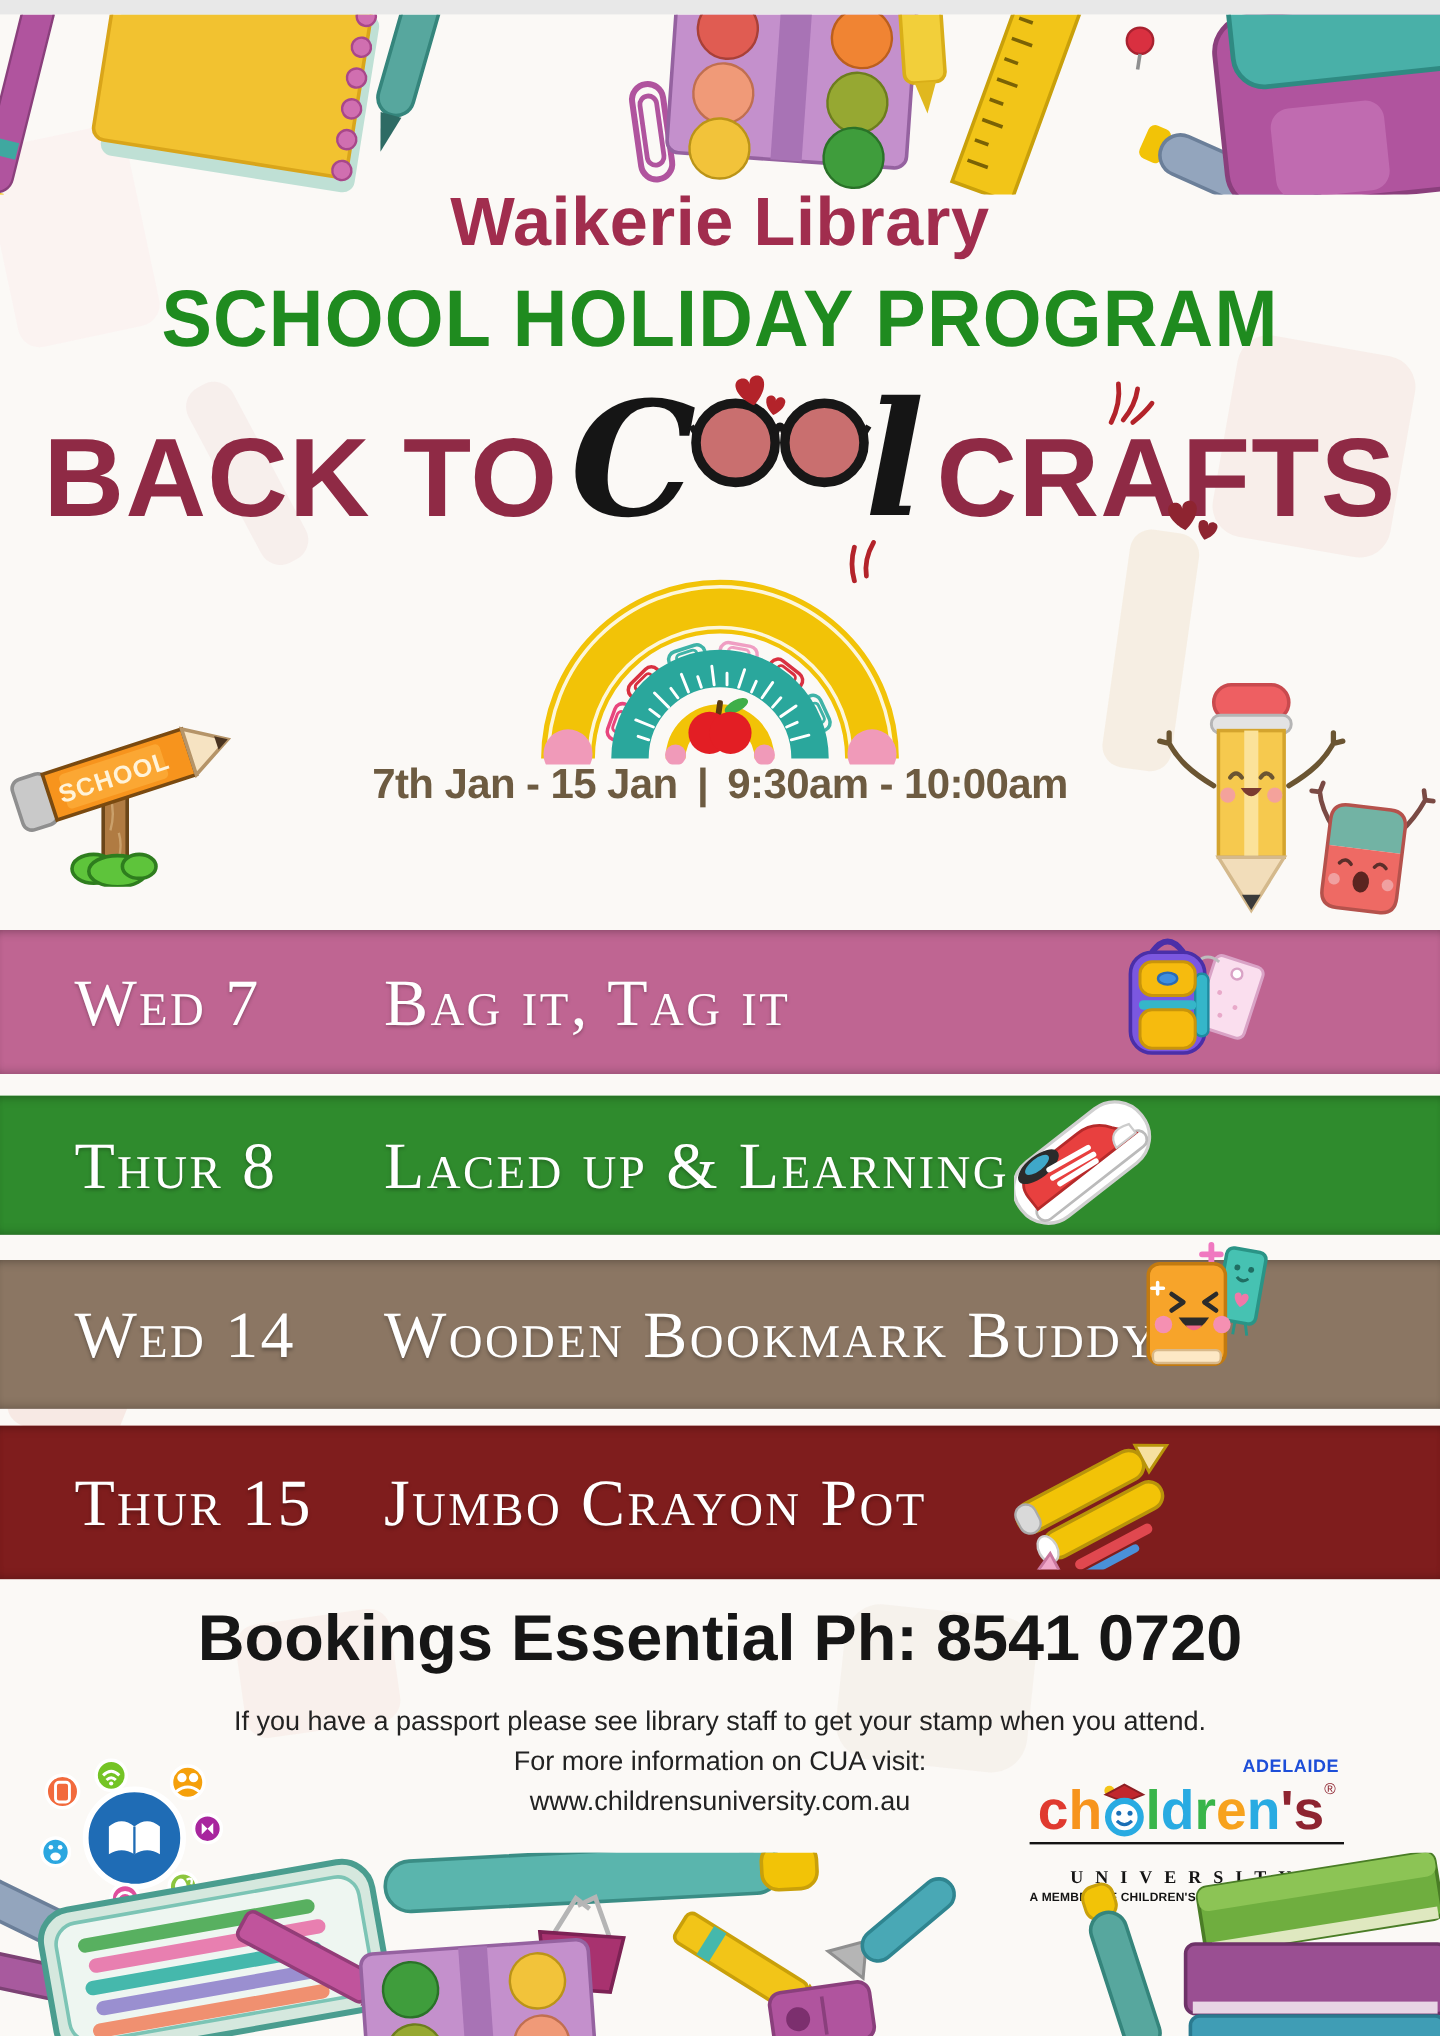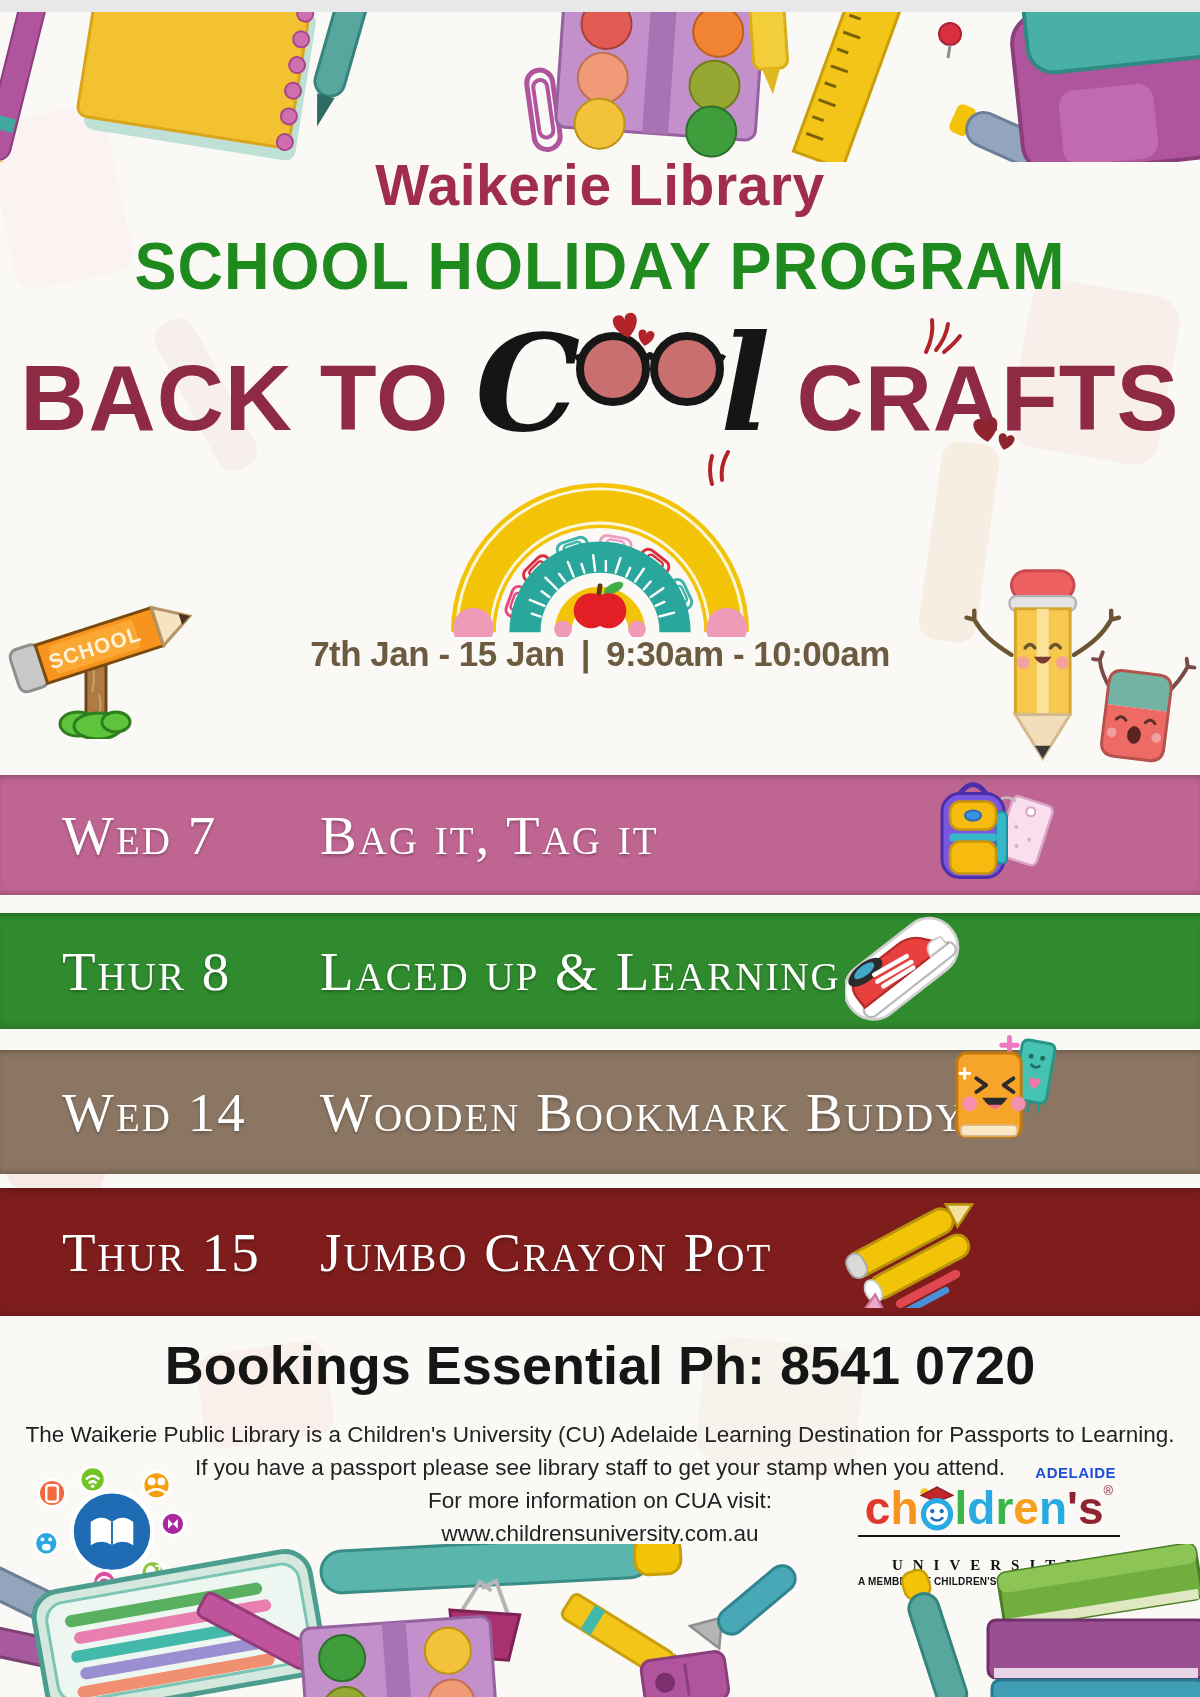--- a/index.html
+++ b/index.html
@@ -15,21 +15,21 @@
     position:absolute;top:140px;left:0;width:100%;text-align:center;
     font-size:57px;font-weight:800;color:#a12d4e;letter-spacing:.5px;
   }
   .program-title{
     position:absolute;top:218px;left:0;width:100%;text-align:center;
     font-size:63px;font-weight:800;color:#1f8b1f;letter-spacing:1px;
     transform:scaleY(1.06);
   }
   .main-title{
     position:absolute;top:326px;left:0;width:100%;height:120px;
-    display:flex;justify-content:center;align-items:center;gap:26px;
+    display:flex;justify-content:center;align-items:center;gap:10px;
   }
   .mt-word{font-size:93px;font-weight:800;color:#8f2a45;letter-spacing:1px;line-height:1;}
   .cool-group{display:flex;align-items:center;position:relative;top:-14px;}
   .cool-letter{
     font-family:"DejaVu Serif",serif;font-style:italic;font-weight:bold;
     font-size:132px;color:#151515;line-height:1;
   }
   .cool-glasses{margin:0 -14px;position:relative;top:-18px;}
   .deco{position:absolute;pointer-events:none;}
   
@@ -348,21 +348,20 @@
         <polygon points="6,84 22,76 22,100 6,108" fill="#f0a8c9" stroke="#c9779e" stroke-width="2.5"></polygon>
         <rect x="36" y="92" width="74" height="9" rx="4.5" fill="#e0484f"></rect>
         <rect x="30" y="103" width="62" height="7" rx="3.5" fill="#4a90d9"></rect>
       </g>
     </svg>
   </div>
 
   <div class="bookings">Bookings Essential Ph: 8541 0720</div>
 
   <div class="info-lines">
-    <div>The Waikerie Public Library is a Children's University (CU) Adelaide Learning Destination for Passports to Learning.</div>
     <div>If you have a passport please see library staff to get your stamp when you attend.</div>
     <div>For more information on CUA visit:</div>
     <div>www.childrensuniversity.com.au</div>
   </div>
 
   <div class="cu-logo">
     <div class="cu-region">ADELAIDE</div>
     <div class="cu-brand"><span id="cu-letters"><span class="cu-ch" style="color: rgb(224, 58, 47);">c</span><span class="cu-ch" style="color: rgb(247, 148, 29);">h</span><svg width="36" height="48" viewBox="0 0 34 46" style="vertical-align:-8px">
             <circle cx="5" cy="8" r="4" fill="#f5c518"></circle>
             <polygon points="2,11 17,3 32,11 17,17" fill="#c1272d" stroke="#8e1f24" stroke-width="1.5"></polygon>

